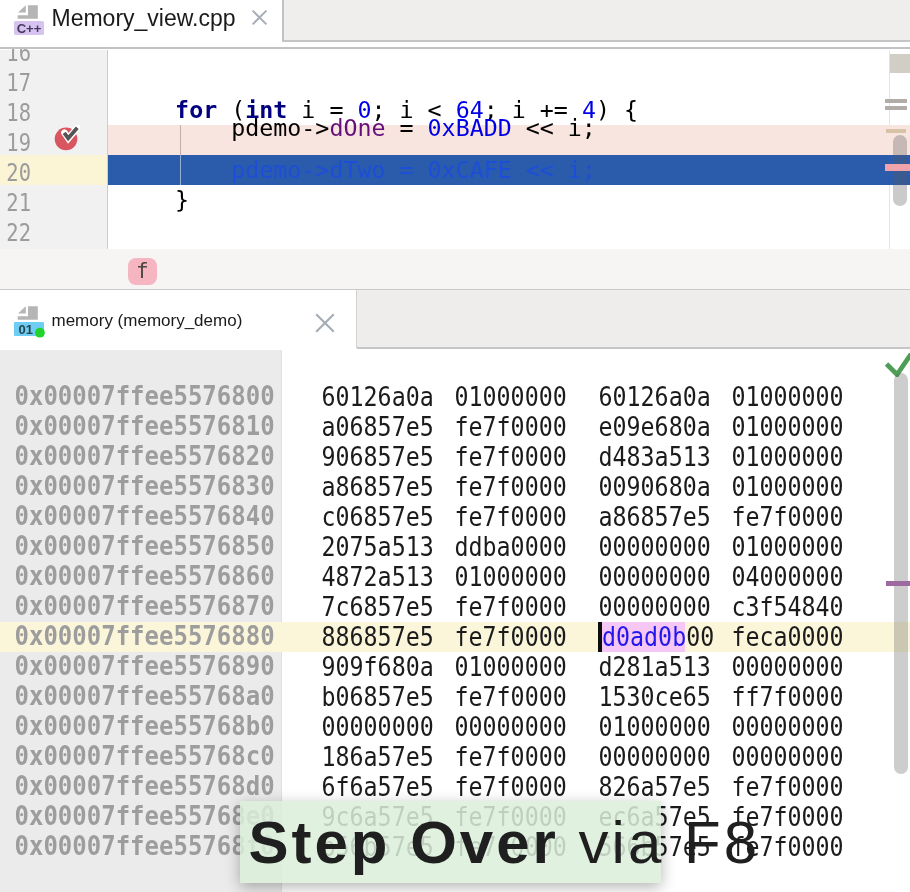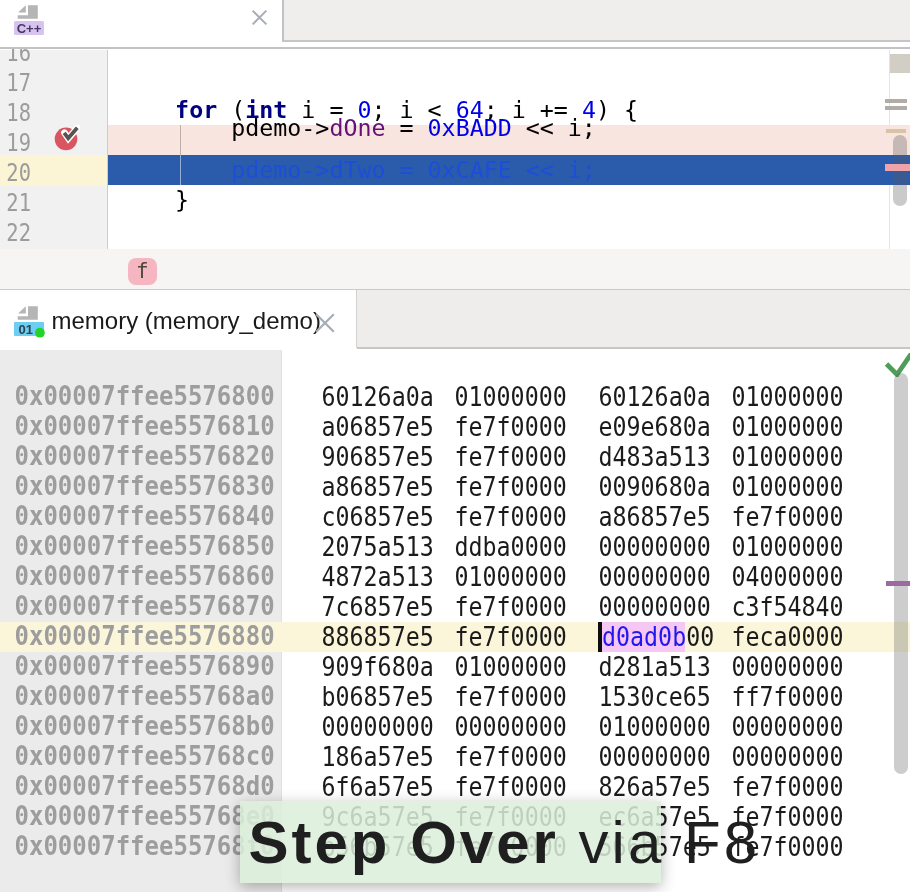--- a/index.html
+++ b/index.html
@@ -50,39 +50,40 @@
 <div class="abs" style="left:283.5px;top:0;width:626.5px;height:40px;background:#efeeed"></div>
 <div class="abs" style="left:282px;top:0;width:1.6px;height:41.6px;background:#c2c2c2"></div>
 <div class="abs" style="left:283.5px;top:39.6px;width:626.5px;height:2px;background:#c5c5c7"></div>
 <div class="abs" style="left:0;top:47.4px;width:910px;height:2.1px;background:#c2c2c5"></div>
 <svg class="abs" style="left:14px;top:3px" width="32" height="32" viewBox="0 0 32 32">
 <path d="M3.7 15.8 V12.2 H14 V2.2 H23.8 V15.8 Z" fill="#b5b5b5"></path>
 <path d="M4 9.5 H11.8 V2.3 Z" fill="#b5b5b5"></path>
 <rect x="0" y="18" width="30" height="14" rx="1.5" fill="#d7c3f0"></rect>
 <text x="15" y="29.5" font-family="Liberation Sans,sans-serif" font-size="13" font-weight="bold" fill="#45375f" text-anchor="middle">C++</text>
 </svg>
+<div class="abs" style="left:51.5px;top:3px;width:240px;height:30px;line-height:30px;font-size:23px;color:#1a1a1a">Memory_view.cpp</div>
 <svg class="abs" style="left:249.5px;top:7.5px" width="19" height="19" viewBox="0 0 19 19">
 <path d="M2.6 2.6 L16.4 16.4 M16.4 2.6 L2.6 16.4" stroke="#a9aeb8" stroke-width="2"></path>
 </svg>
 <div class="abs" style="left:0;top:249px;width:910px;height:39.7px;background:#f6f5f4"></div>
 <div class="abs" style="left:0;top:288.7px;width:910px;height:1.7px;background:#c9c9c9"></div>
 <div class="abs" style="left:127.5px;top:257.8px;width:29.5px;height:27px;border-radius:8px;background:#f5b6c1"></div>
 <div class="abs" style="left:127.5px;top:257.8px;width:29.5px;height:27px;line-height:27px;text-align:center;font-size:21px;color:#4c463c;font-family:'DejaVu Sans Mono','Liberation Mono',monospace">f</div>
 <div class="abs" style="left:0;top:290.4px;width:910px;height:60px;background:#fff"></div>
 <div class="abs" style="left:357px;top:290.4px;width:553px;height:57px;background:#eeedec"></div>
 <div class="abs" style="left:355.6px;top:290.4px;width:1.7px;height:58px;background:#d2d2d2"></div>
 <div class="abs" style="left:357px;top:347.4px;width:553px;height:2px;background:#c6c6c6"></div>
 <svg class="abs" style="left:14px;top:304px" width="34" height="36" viewBox="0 0 34 36">
 <path d="M3.7 15.8 V12.2 H14 V2.2 H23.8 V15.8 Z" fill="#b5b5b5"></path>
 <path d="M4 9.5 H11.8 V2.3 Z" fill="#b5b5b5"></path>
 <rect x="0" y="18" width="30" height="14" rx="1" fill="#6ecdf2"></rect>
 <text x="11.8" y="29.8" font-family="Liberation Sans,sans-serif" font-size="13" font-weight="bold" fill="#29454e" text-anchor="middle">01</text>
 <circle cx="25.9" cy="28.7" r="4.9" fill="#21d32b"></circle>
 </svg>
-<div class="abs" style="left:51.5px;top:306px;width:300px;height:30px;line-height:30px;font-size:24px;color:#1a1a1a">memory (memory_demo)</div>
+<div class="abs" style="left:51.5px;top:306px;width:300px;height:30px;line-height:30px;font-size:17px;color:#1a1a1a">memory (memory_demo)</div>
 <svg class="abs" style="left:312.5px;top:311px" width="24" height="24" viewBox="0 0 24 24">
 <path d="M3.2 3.2 L20.8 20.8 M20.8 3.2 L3.2 20.8" stroke="#a6adb5" stroke-width="2.2"></path>
 </svg>
 <div class="abs" style="left:0;top:350.4px;width:281px;height:541.6px;background:#ebebeb"></div>
 <div class="abs" style="left:281px;top:350.4px;width:1px;height:541.6px;background:#e0e0e0"></div>
 <div class="abs" style="left:0;top:621.8px;width:910px;height:30.2px;background:#fbf6da"></div>
 <div class="abs" style="left:600.2px;top:621.8px;width:84.5px;height:30.2px;background:#f6c6f4"></div>
 <div class="abs" style="left:598.2px;top:622px;width:3.4px;height:29.6px;background:#0d0d0d"></div>
 <div class="addr" style="top:380.8px">0x00007ffee5576800</div>
 <div class="hx" style="left:321.5px;top:381.8px">60126a0a</div>

